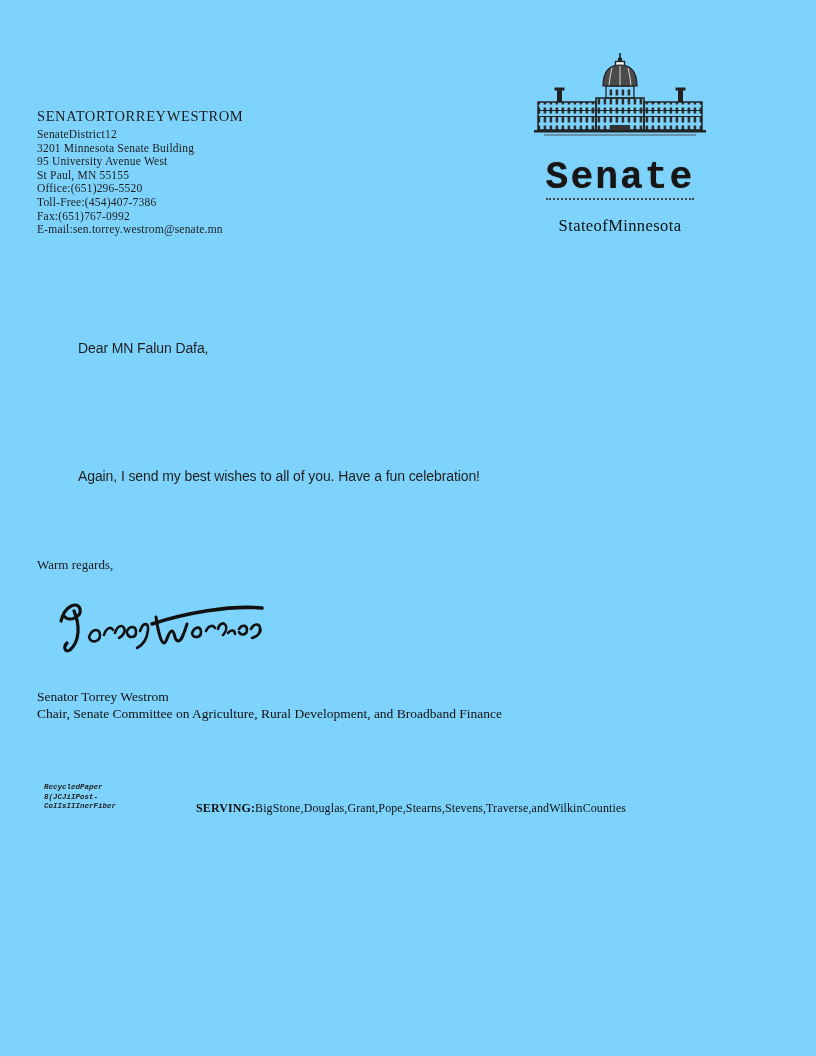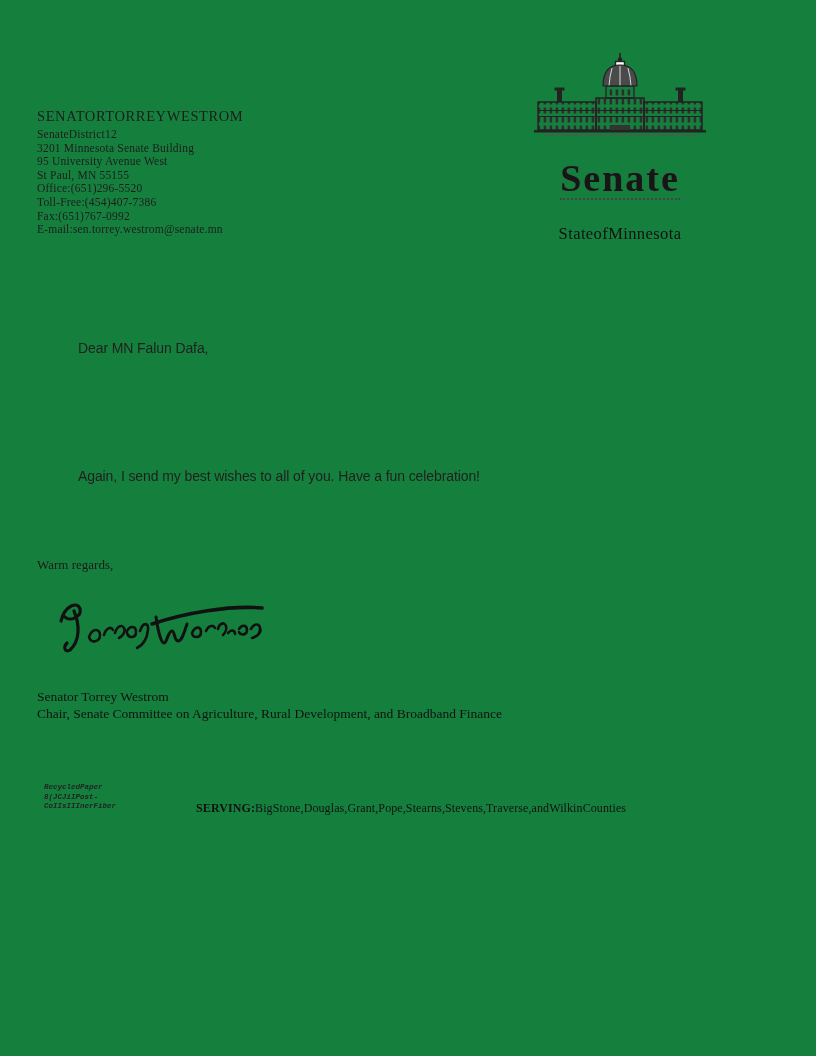--- a/index.html
+++ b/index.html
@@ -1,21 +1,21 @@
 <!DOCTYPE html>
 <html><head>
 <meta charset="utf-8">
 <style>
   * { margin: 0; padding: 0; box-sizing: border-box; }
   html, body { background: #ffffff; }
   .page {
     position: relative;
     width: 816px;
     height: 1056px;
-    background: #15803d;
+    background: #7dd3fc;
     font-family: "Liberation Serif", serif;
     color: #1a1a1a;
     overflow: hidden;
   }
   
   .contact {
     position: absolute;
     left: 37px;
     top: 108px;
     font-family: "Liberation Serif", serif;
@@ -37,32 +37,32 @@
     position: absolute;
     left: 520px;
     top: 52px;
     width: 200px;
     text-align: center;
   }
   .capitol { display: block; margin: 0 auto; }
   .wordmark {
     display: inline-block;
     margin-top: 20px;
-    font-family: Liberation Serif, serif;
+    font-family: Liberation Mono, monospace;
     font-weight: 700;
     font-size: 38px;
     line-height: 36px;
     letter-spacing: 2px;
     color: #161616;
     border-bottom: 2px dotted #444;
     padding-bottom: 2px;
     text-shadow: 0 0 1px #555;
   }
   .state-line {
-    margin-top: 24px;
+    margin-top: 16px;
     font-family: "Liberation Serif", serif;
     font-size: 16.5px;
     letter-spacing: 0.4px;
     color: #111;
   }
   
   .body-text {
     position: absolute;
     left: 38px;
     width: 700px;

